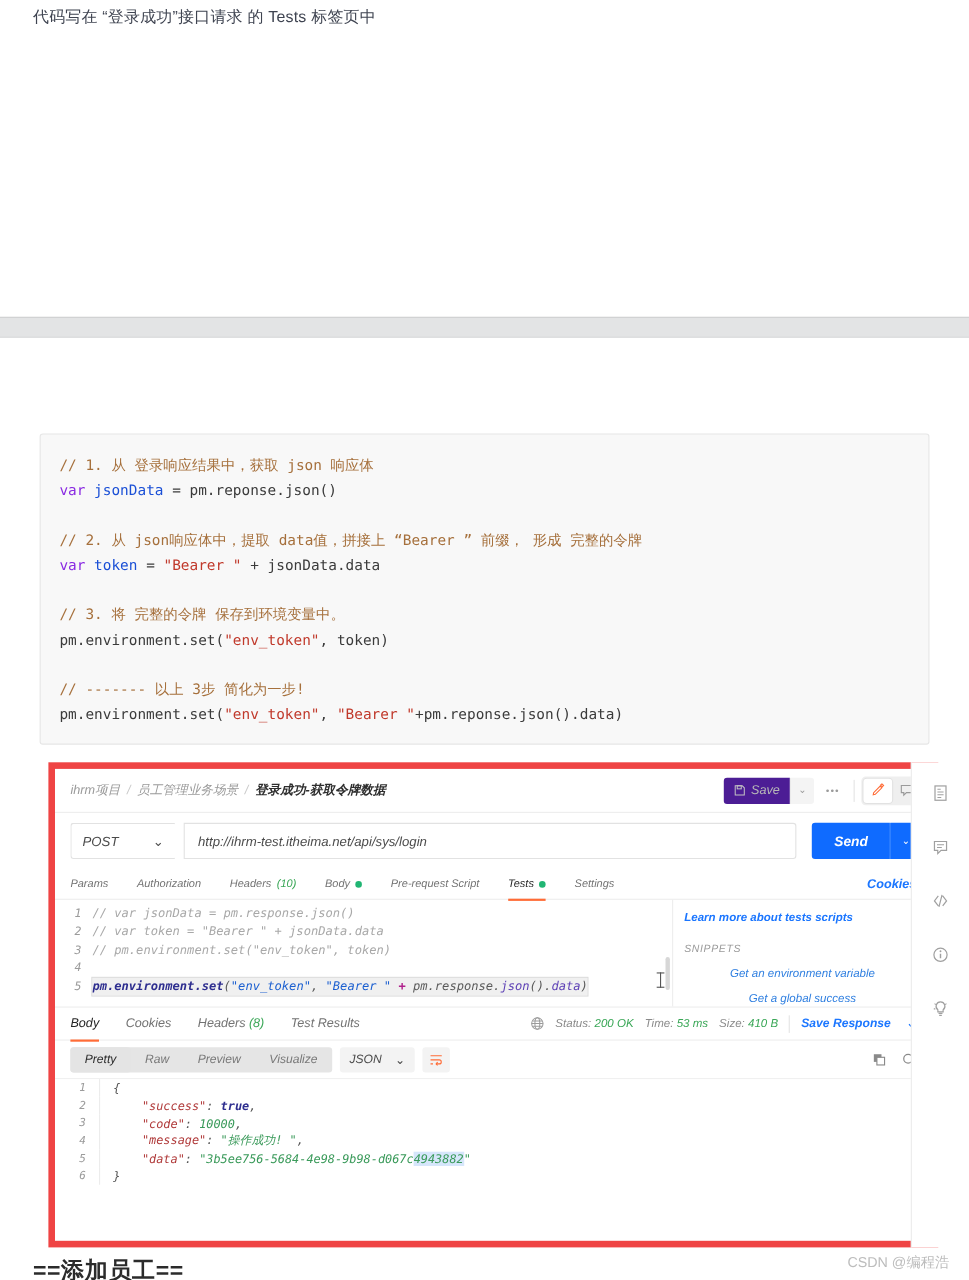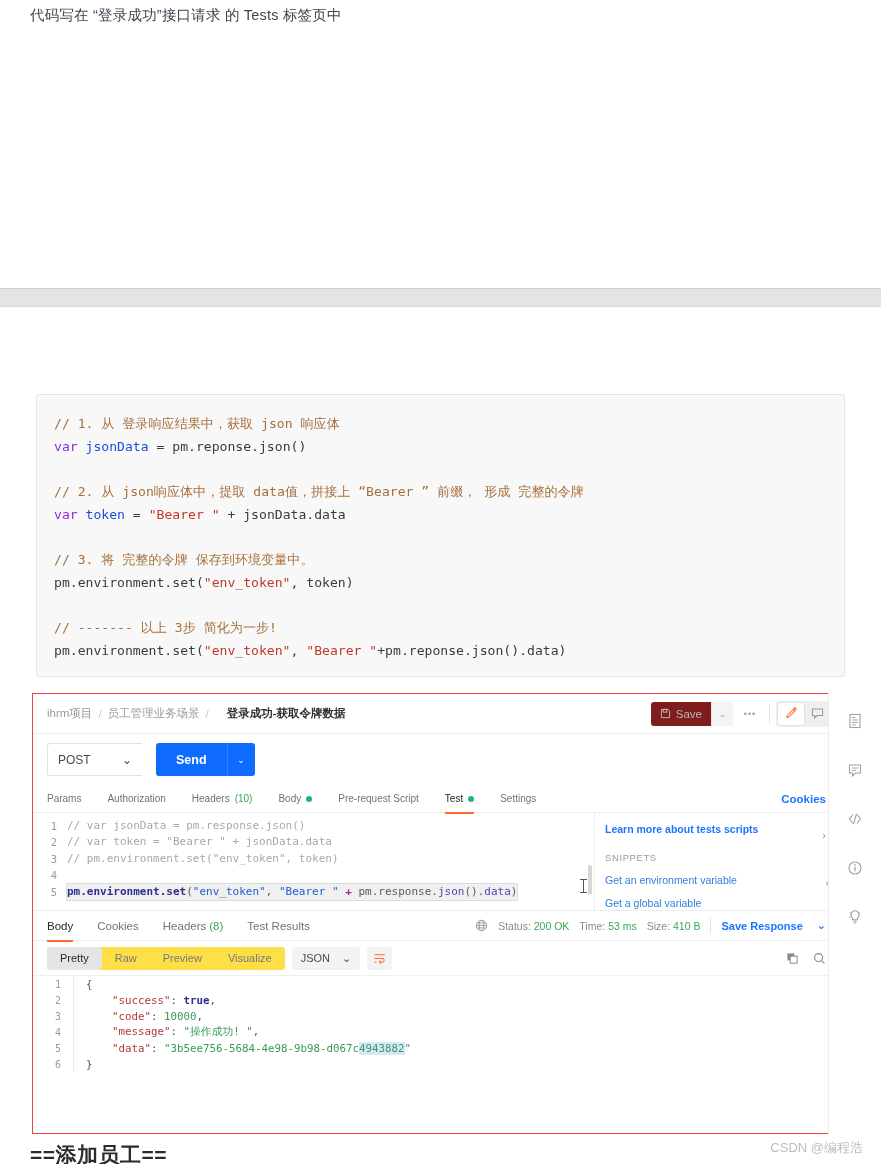--- a/index.html
+++ b/index.html
@@ -37,39 +37,40 @@
   }
   .codeblock .cmt { color:#a6703c; }
   .codeblock .kw  { color:#8a2be2; }
   .codeblock .var { color:#1a4fd6; }
   .codeblock .str { color:#c0392b; }
   .codeblock .pln { color:#3b3b3b; }
   .codeblock .blank { display:block; height:22.7px; }
 
   
   .pm {
-    position:absolute; left:32px; top:693px; width:809px; height:441px;
-    background:#fff; border:1px solid #ef4444;
+    position:absolute; left:44px; top:693px; width:809px; height:441px;
+    background:#fff; border:6px solid #ef4444;
     font-size:11.5px; color:#5a5a5a;
     overflow:hidden;
+    font-style:italic;
   }
 
   
   .pm-bread {
     height:40px; display:flex; align-items:center;
     padding:0 8px 0 14px; border-bottom:1px solid #ededed;
     position:relative;
   }
   .bc { color:#9a9a9a; font-size:11.5px; }
   .bc-sep { color:#c9c9c9; margin:0 6px; }
-  .bc-cur { color:#2e2e2e; font-weight:bold;margin-left:12px; }
+  .bc-cur { color:#2e2e2e; font-weight:bold; }
   .bread-right { margin-left:auto; display:flex; align-items:center; gap:0; }
   .save-btn {
     display:flex; align-items:center; gap:5px;
-    background:#7f1d1d; color:#b7b7b7; border-radius:3px 0 0 3px;
+    background:#4c1d95; color:#b7b7b7; border-radius:3px 0 0 3px;
     height:24px; padding:0 9px; font-size:11.5px;
   }
   .save-caret {
     background:#f4f4f4; color:#9b9b9b; height:24px; width:22px;
     display:flex; align-items:center; justify-content:center;
     border-left:1px solid #e7e7e7; border-radius:0 3px 3px 0; font-size:9px;
   }
   .dots { width:34px; text-align:center; color:#9b9b9b; letter-spacing:1px; font-size:9px; }
   .vsep { width:1px; height:20px; background:#e4e4e4; margin:0 6px 0 2px; }
   .icon-pair { display:flex; background:#efefef; border-radius:4px; padding:2px; }
@@ -149,21 +150,21 @@
   .cursor-i::before { top:0; }
   .cursor-i::after { bottom:0; }
   .ed-scroll {
     position:absolute; right:2px; top:52px; width:4px; height:30px;
     background:#d7d7d7; border-radius:2px;
   }
   .ed-right { flex:1; padding:8px 10px 0 10px; position:relative; }
   .snip-desc { font-size:10.5px; line-height:14px; color:#5b5b5b; width:170px; }
   .snip-link { font-size:10.5px; color:#1b76ff; font-weight:bold; margin-top:2px; display:block; }
   .snip-title { font-size:9.5px; color:#9a9a9a; letter-spacing:.6px; margin-top:17px; }
-  .snip-item { font-size:10.5px; color:#2f7fe0; margin-top:11px; }
+  .snip-item { font-size:10.5px; color:#2f7fe0; margin-top:11px;text-align:center; }
   .snip-chevron { position:absolute; right:14px; top:16px; color:#8c8c8c; font-size:11px; }
   .snip-dot { position:absolute; right:9px; top:68px; width:5px; height:5px; border-radius:50%; background:#c6c6c6; }
 
   
   .pm-rtabs {
     display:flex; align-items:center; height:30px; padding:0 14px;
     border-bottom:1px solid #ededed; position:relative;
   }
   .rt { height:30px; display:flex; align-items:center; padding:0 12px; font-size:11.5px; color:#737373; position:relative; }
   .rt:first-child { padding-left:0; }
@@ -172,21 +173,21 @@
     content:""; position:absolute; left:0; right:12px; bottom:-1px; height:2px; background:#ff6c37;
   }
   .rt .cnt { color:#3aa757; margin-left:3px; }
   .meta { margin-left:auto; display:flex; align-items:center; gap:10px; font-size:10.5px; color:#8a8a8a; }
   .meta b { font-weight:normal; color:#3aa757; }
   .meta-sep { width:1px; height:16px; background:#e4e4e4; }
   .save-resp { color:#1b76ff; font-weight:bold; font-size:11px; display:flex; align-items:center; gap:14px; }
 
   
   .pm-fmt { display:flex; align-items:center; height:34px; padding:0 14px; gap:7px; }
-  .seg { display:flex; background:#fde047; border-radius:3px; height:23px; align-items:flex-start; }
+  .seg { display:flex; background:#e5e5e5; border-radius:3px; height:23px; align-items:flex-start; }
   .seg span { padding:0 13px; height:23px; display:flex; align-items:center; font-size:11px; color:#787878; border-radius:3px; }
   .seg span.on { background:#e4e4e4; color:#2c2c2c; }
   .json-sel {
     display:flex; align-items:center; gap:12px; background:#f3f3f3; border-radius:3px;
     height:23px; padding:0 9px; font-size:11px; color:#4a4a4a;
   }
   .wrap-btn {
     width:25px; height:23px; background:#f3f3f3; border-radius:3px;
     display:flex; align-items:center; justify-content:center; color:#ff6c37;
   }
@@ -274,20 +275,23 @@
         </div>
       </div>
     </div>
   </div>
 
   <div class="pm-url">
     <div class="method-box">
       <span>POST</span>
       <span>⌄</span>
     </div>
+    <div class="url-box">
+      <span>http://ihrm-test.itheima.net/api/sys/login</span>
+    </div>
     <div class="send-wrap">
       <div class="send-btn">Send</div>
       <div class="send-caret">⌄</div>
     </div>
   </div>
 
   <div class="pm-tabs" id="req-tabs">
     <div class="rtab">
         <span>Params</span>
       </div>
@@ -299,40 +303,40 @@
         <span class="cnt">(10)</span>
       </div>
       <div class="rtab">
         <span>Body</span>
         <span class="dot"></span>
       </div>
       <div class="rtab">
         <span>Pre-request Script</span>
       </div>
       <div class="rtab active">
-        <span>Test</span>
+        <span>Tests</span>
         <span class="dot"></span>
       </div>
       <div class="rtab">
         <span>Settings</span>
       </div>
       <span class="cookies-link">Cookies</span>
   </div>
 
   <div class="pm-editor">
     <div class="ed-left">
       <div class="ed-code" id="ed-code"><div class="ed-line"><span class="ed-num">1</span><span class="ed-txt"><span class="ed-cmt">// var jsonData = pm.response.json()</span></span></div><div class="ed-line"><span class="ed-num">2</span><span class="ed-txt"><span class="ed-cmt">// var token = "Bearer " + jsonData.data</span></span></div><div class="ed-line"><span class="ed-num">3</span><span class="ed-txt"><span class="ed-cmt">// pm.environment.set("env_token", token)</span></span></div><div class="ed-line"><span class="ed-num">4</span><span class="ed-txt">&nbsp;</span></div><div class="ed-line"><span class="ed-num">5</span><span class="ed-txt"><span class="ed-sel"><span class="c-obj">pm.environment.set</span>(<span class="c-str">"env_token"</span>, <span class="c-str">"Bearer "</span> <span class="c-op">+</span> pm.response.<span class="c-prop">json</span>().<span class="c-prop">data</span>)</span></span></div></div>
       <div class="cursor-i"></div>
       <div class="ed-scroll"></div>
     </div>
     <div class="ed-right">
       <a class="snip-link">Learn more about tests scripts</a>
       <div class="snip-title">SNIPPETS</div>
       <div class="snip-item">Get an environment variable</div>
-      <div class="snip-item">Get a global variable</div>
+      <div class="snip-item">Get a global success</div>
       <div class="snip-chevron">›</div>
       <div class="snip-dot"></div>
     </div>
   </div>
 
   <div class="pm-rtabs" id="resp-tabs">
     <div class="rt active">
         <span>Body</span>
       </div>
       <div class="rt">

